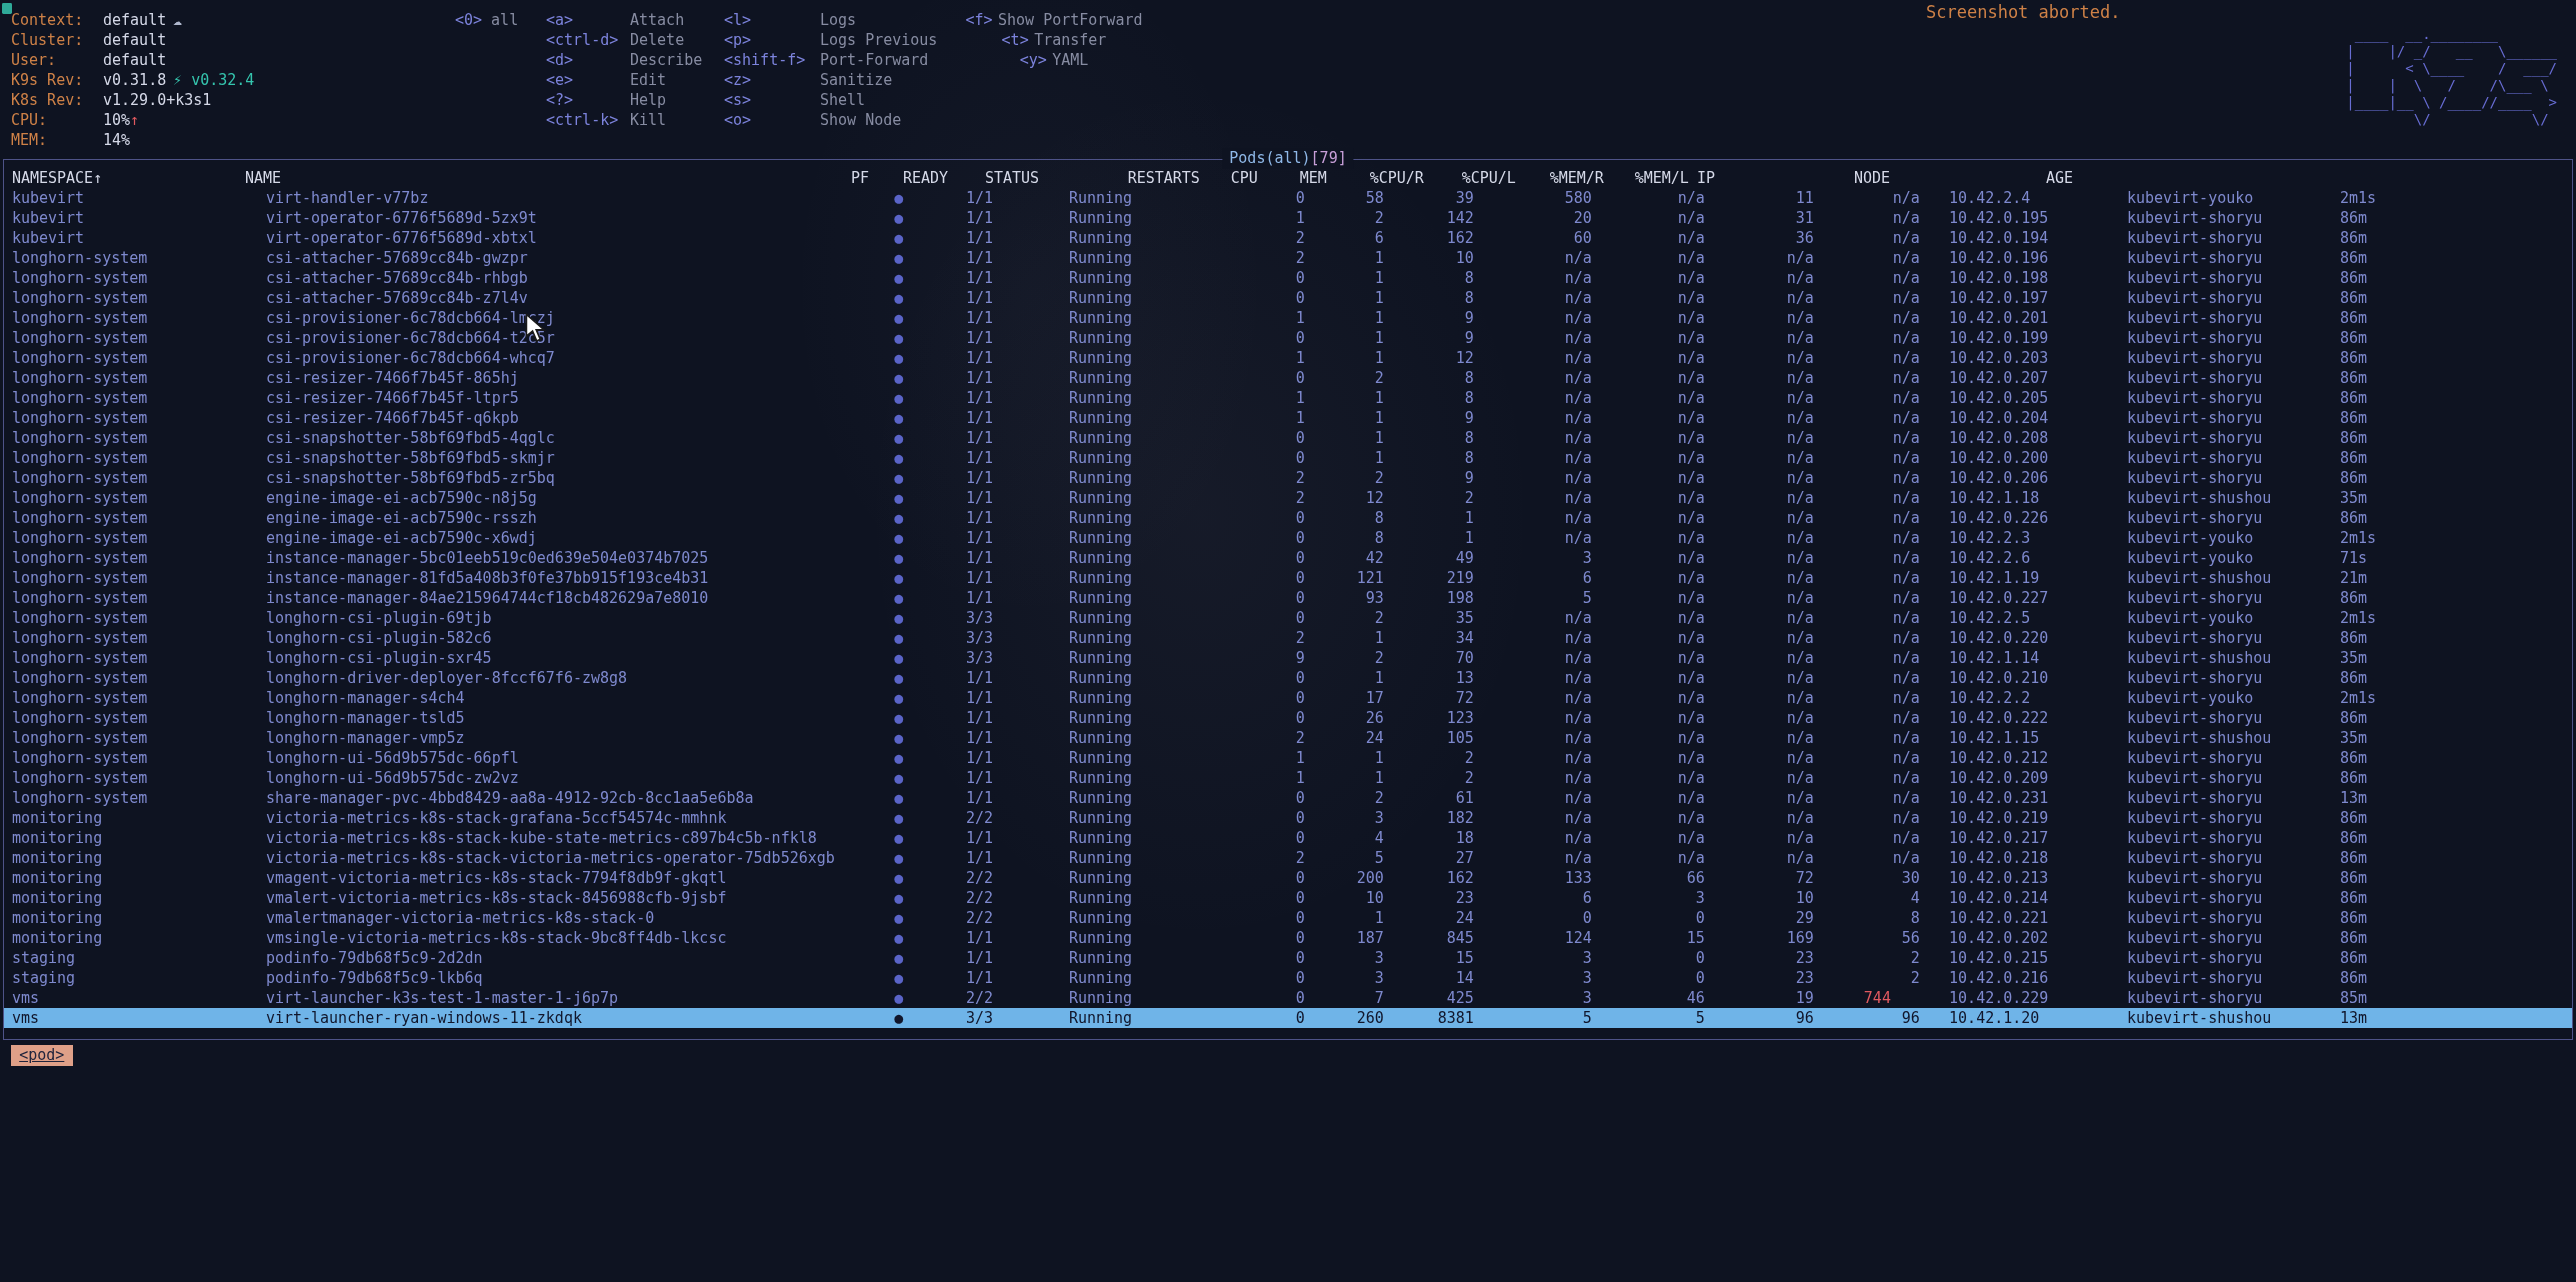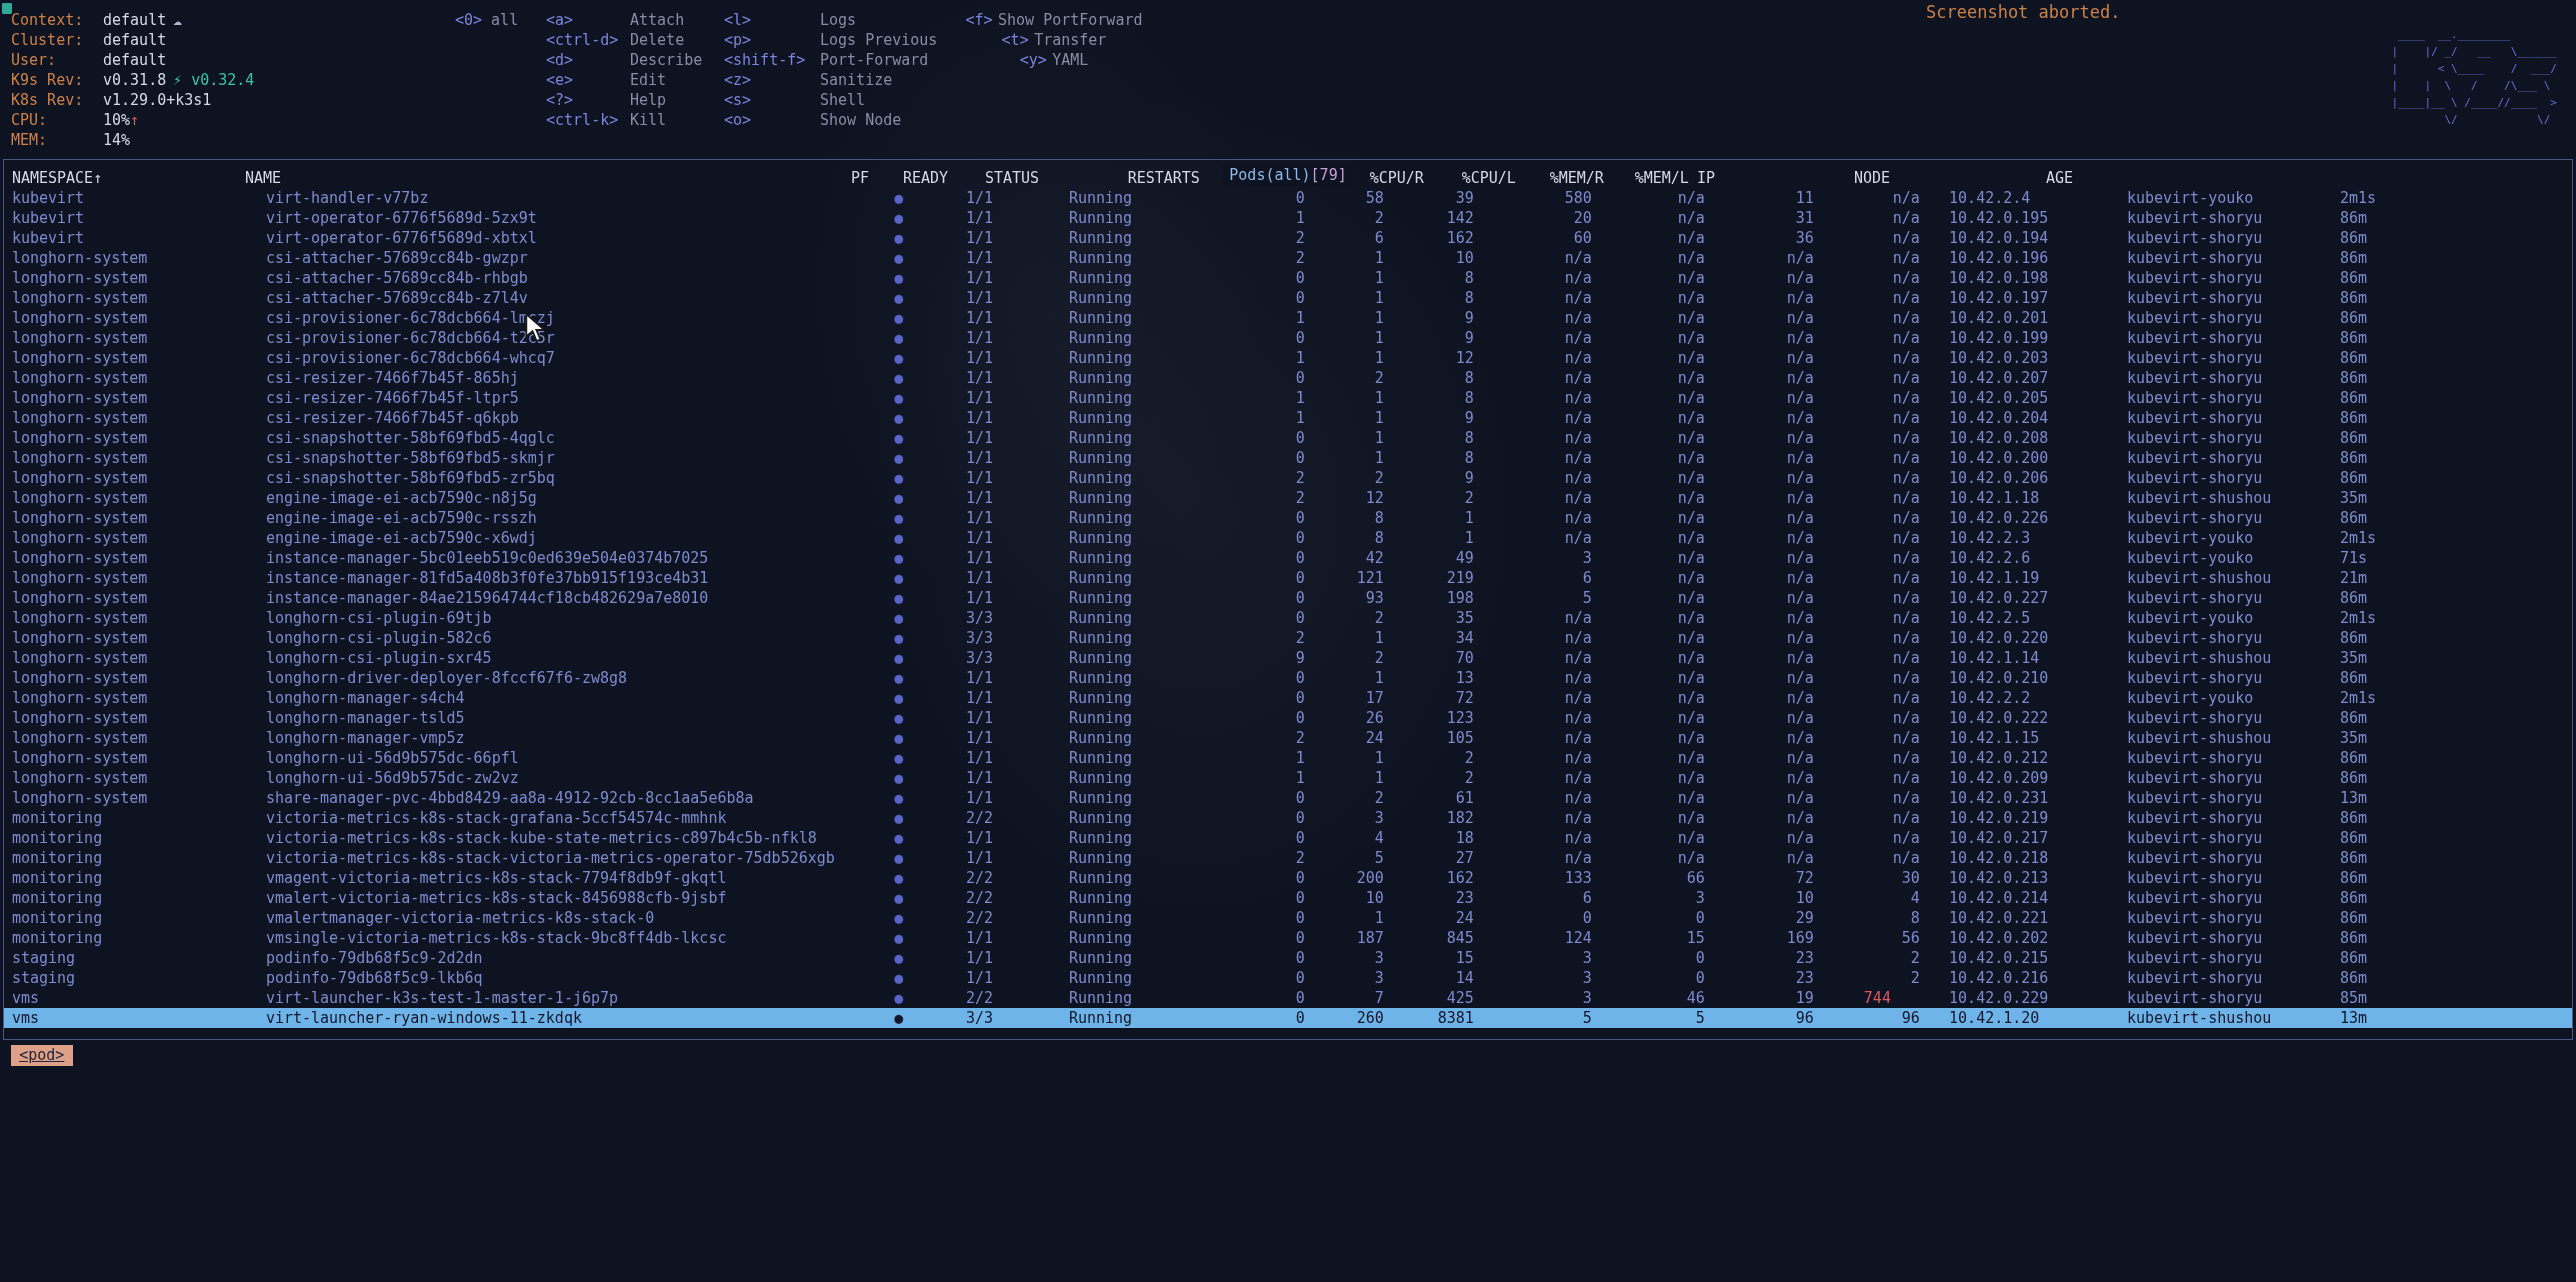--- a/index.html
+++ b/index.html
@@ -35,26 +35,26 @@
   .menu-line{height:20px;line-height:20px;white-space:pre;}
   .menu-key{color:var(--key-purple,#7c83dc);display:inline-block;}
   #menu-col0 .menu-key{margin-right:9px;}
   #menu-col1 .menu-key{width:84px;}
   #menu-col2 .menu-key{width:96px;}
   #menu-col3 .menu-key{width:38px;}
   .menu-desc{color:var(--desc-gray,#878ca2);}
   #flash-message{position:absolute;left:1926px;top:2.1px;font-size:17px;
     color:var(--flash-orange,#ce8147);}
   #logo{position:absolute;right:19px;top:26px;color:var(--logo-purple,#686dd4);
-    font-size:11px;line-height:17px;white-space:pre;}
+    font-size:14px;line-height:17px;white-space:pre;}
   
   #table-box{position:absolute;left:2.7px;right:2.7px;top:159px;height:881px;
     border:1.4px solid var(--border,#4e5388);padding-top:8.2px;}
   #table-title{position:absolute;top:-11.7px;left:50%;transform:translateX(-50%);
-    background:var(--background,#0e1321);padding:0 6.9px;height:20.6px;line-height:20.6px;white-space:pre;margin-top:17px;}
+    background:var(--background,#0e1321);padding:0 6.9px;height:20.6px;line-height:20.6px;white-space:pre;}
   .t-name{color:var(--title-blue,#8fb8e8);}
   .t-count{color:var(--count-purple,#c79fd8);}
   .thead,.trow{display:grid;
     grid-template-columns:233px 606px 52px 82px 133px 82px 58px 69px 97px 92px 88px 85px 165px 192px 1fr;
     padding-left:8.2px;height:20px;line-height:20px;}
   .thead{color:var(--header-white,#d5d9e8);}
   .trow{color:var(--row-blue,#7e89ce);gap:21px;}
   .cell{white-space:pre;overflow:hidden;}
   .a-r{text-align:right;}
   .a-lp{padding-left:8.2px;}

